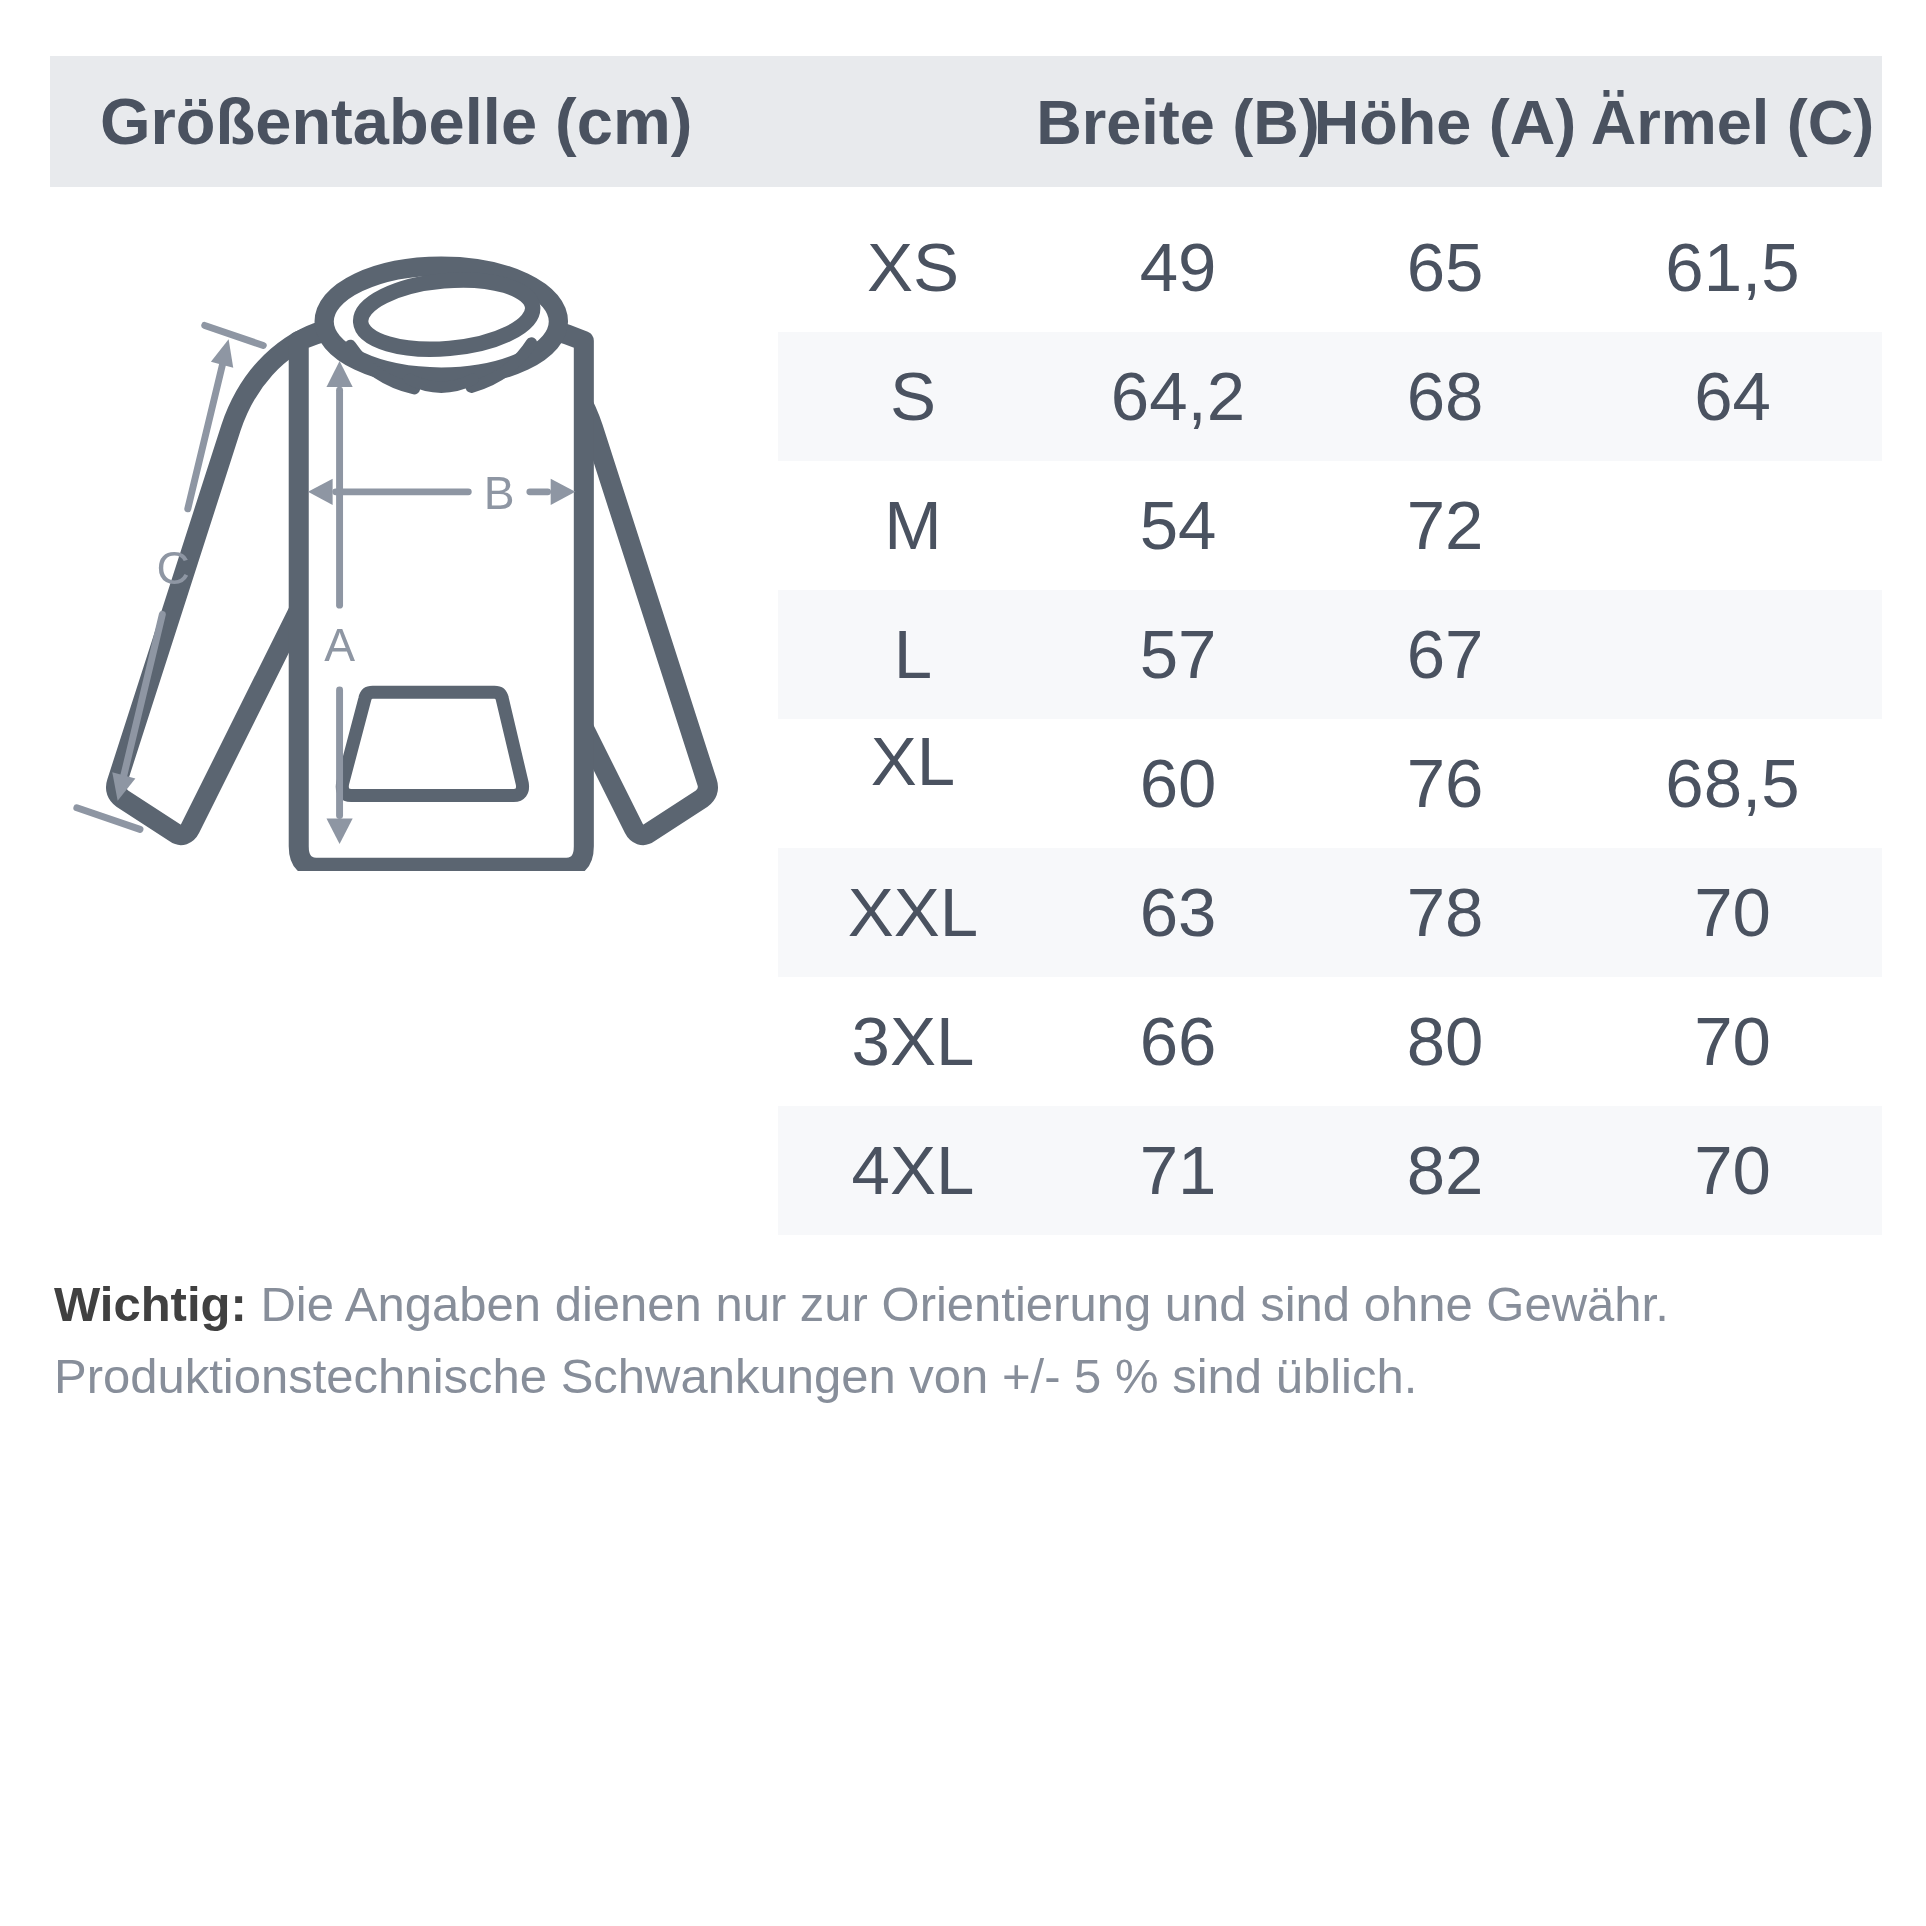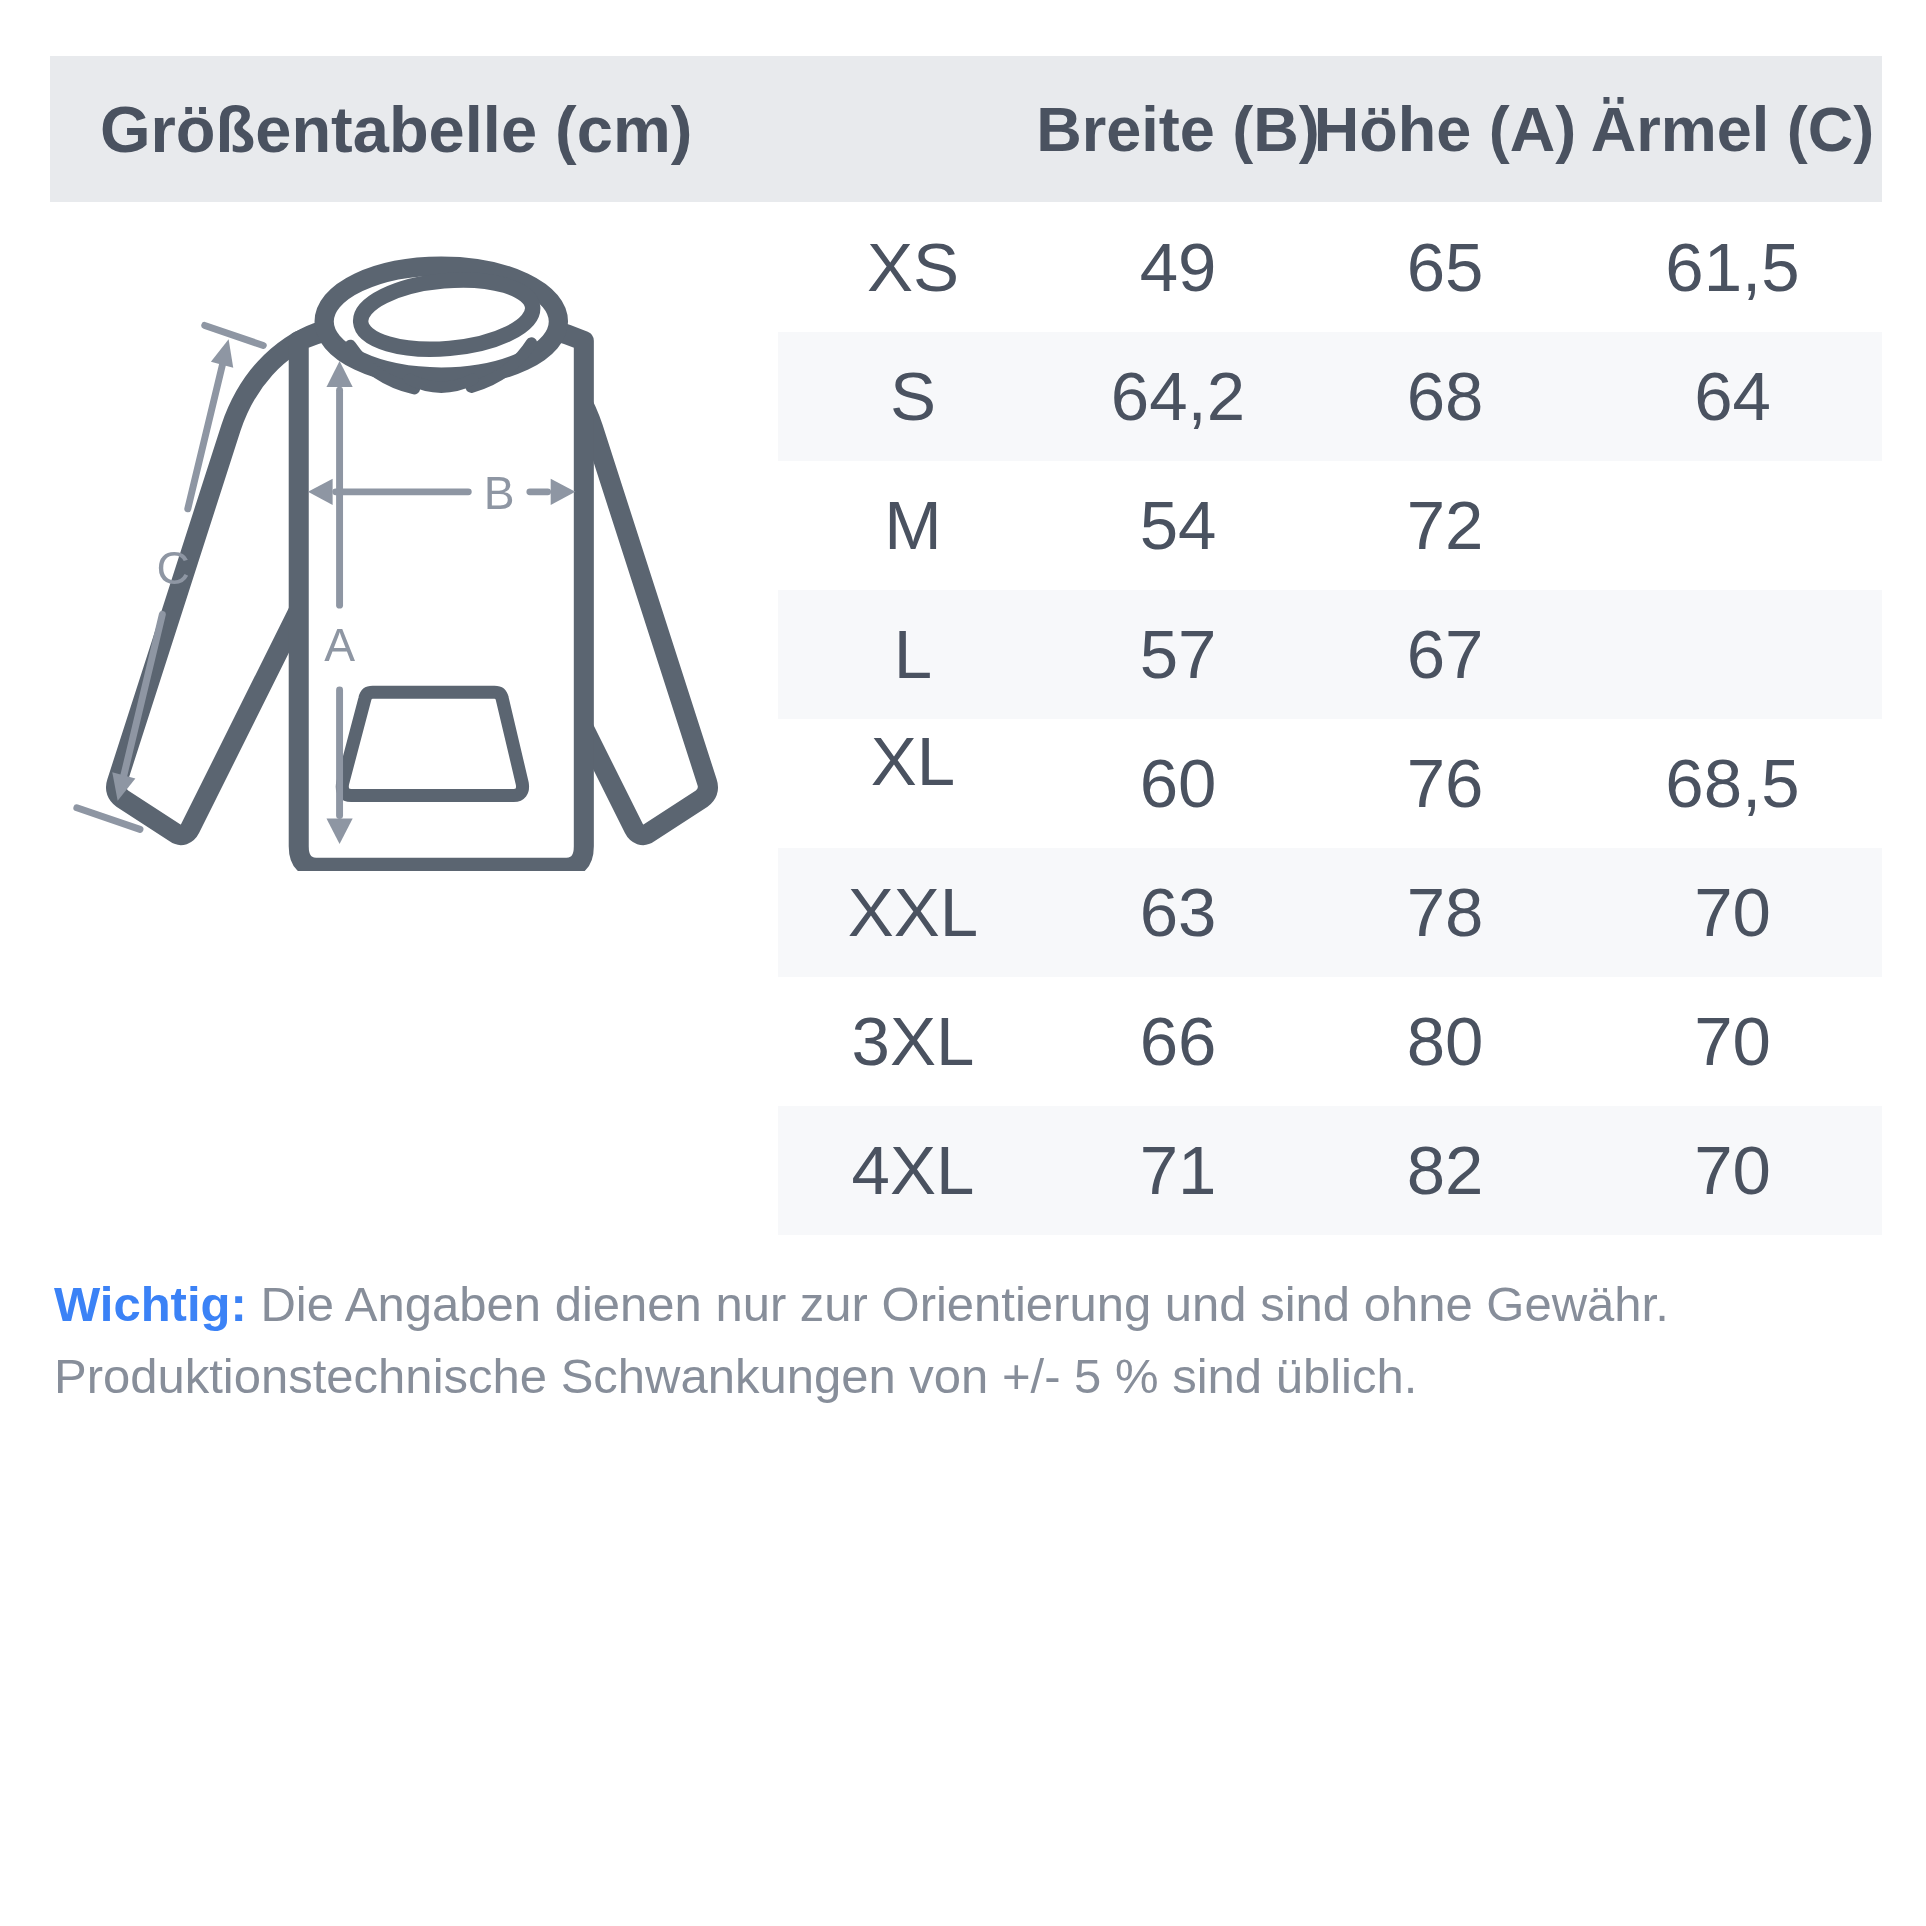--- a/index.html
+++ b/index.html
@@ -2,21 +2,21 @@
 <html style="font-size:12.3px"><head>
 <meta charset="utf-8">
 <style>
   html,body{margin:0;padding:0;}
   body{
     width:1926px;height:1926px;position:relative;background:#ffffff;
     font-family:"Liberation Sans","DejaVu Sans",sans-serif;
     color:#4a5260;overflow:hidden;
   }
   .header-band{
-    position:absolute;left:50px;top:56px;width:1832px;height:146px;
+    position:absolute;left:50px;top:56px;width:1832px;height:131px;
     background:#e8eaed;display:flex;align-items:center;
   }
   .page-title{
     position:absolute;left:50px;top:0;height:100%;display:flex;align-items:center;
     font-size:65px;font-weight:700;white-space:nowrap;
   }
   .cols-grid{
     position:absolute;left:728px;top:0;width:1104px;height:100%;
     display:grid;grid-template-columns:270px 260px 274px 301px;
   }
@@ -36,21 +36,21 @@
     font-size:69px;font-weight:400;white-space:nowrap;
   }
   .cell.lift{transform:translateY(-21.6px);}
   .diagram{
     position:absolute;left:46px;top:216px;width:732px;height:655px;
   }
   .footer-note{
     position:absolute;left:54px;top:1268px;width:1826px;
     font-size:49px;line-height:72px;color:#878e9a;
   }
-  .footer-note b{font-weight:700;color:#3b82f6;}
+  .footer-note b{font-weight:700;color:#404040;}
   svg text{
     font-family:"Liberation Sans","DejaVu Sans",sans-serif;
     font-size:60px;fill:#8e96a3;
   }
 </style>
 </head>
 <body>
 
 <div class="header-band">
   <div class="page-title">Größentabelle (cm)</div>

